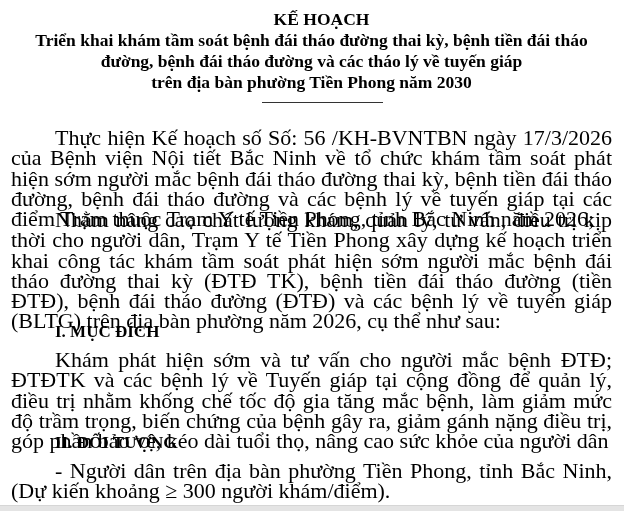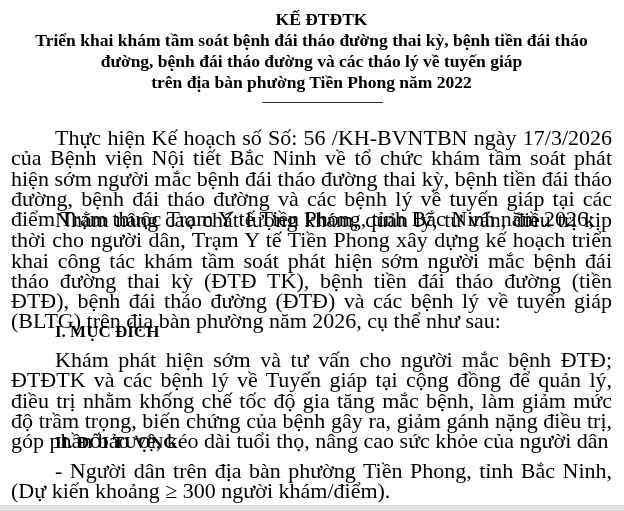--- a/index.html
+++ b/index.html
@@ -40,26 +40,26 @@
   .p4 { top: 461px; }
   .bottom-band {
     position: absolute; left: 0; bottom: 0; width: 624px; height: 5px;
     background: #e4e4e4; border-top: 1px solid #d6d6d6;
   }
 </style>
 </head>
 <body>
 
 <div class="page">
-  <div class="title-main">KẾ ĐTĐTK</div>
+  <div class="title-main">KẾ HOẠCH</div>
 
   <div class="subtitle">
     <div>Triển khai khám tầm soát bệnh đái tháo đường thai kỳ, bệnh tiền đái tháo</div>
     <div>đường, bệnh đái tháo đường và các tháo lý về tuyến giáp</div>
-    <div>trên địa bàn phường Tiền Phong năm 2022</div>
+    <div>trên địa bàn phường Tiền Phong năm 2030</div>
   </div>
 
   <div class="divider"></div>
 
   <div class="para p1">Thực hiện Kế hoạch số Số: 56 /KH-BVNTBN ngày 17/3/2026 của Bệnh viện Nội tiết Bắc Ninh về tổ chức khám tầm soát phát hiện sớm người mắc bệnh đái tháo đường thai kỳ, bệnh tiền đái tháo đường, bệnh đái tháo đường và các bệnh lý về tuyến giáp tại các điểm Trạm thuộc Trạm Y tế Tiền Phong, tỉnh Bắc Ninh năm 2026;</div>
   <div class="para p2">Nhằm nâng cao chất lượng khám, quản lý, tư vấn, điều trị kịp thời cho người dân, Trạm Y tế Tiền Phong xây dựng kế hoạch triển khai công tác khám tầm soát phát hiện sớm người mắc bệnh đái tháo đường thai kỳ (ĐTĐ TK), bệnh tiền đái tháo đường (tiền ĐTĐ), bệnh đái tháo đường (ĐTĐ) và các bệnh lý về tuyến giáp (BLTG) trên địa bàn phường năm 2026, cụ thể như sau:</div>
 
   <div class="heading h1">I. MỤC ĐÍCH</div>
   <div class="para p3">Khám phát hiện sớm và tư vấn cho người mắc bệnh ĐTĐ; ĐTĐTK và các bệnh lý về Tuyến giáp tại cộng đồng để quản lý, điều trị nhằm khống chế tốc độ gia tăng mắc bệnh, làm giảm mức độ trầm trọng, biến chứng của bệnh gây ra, giảm gánh nặng điều trị, góp phần bảo vệ, kéo dài tuổi thọ, nâng cao sức khỏe của người dân</div>
 

